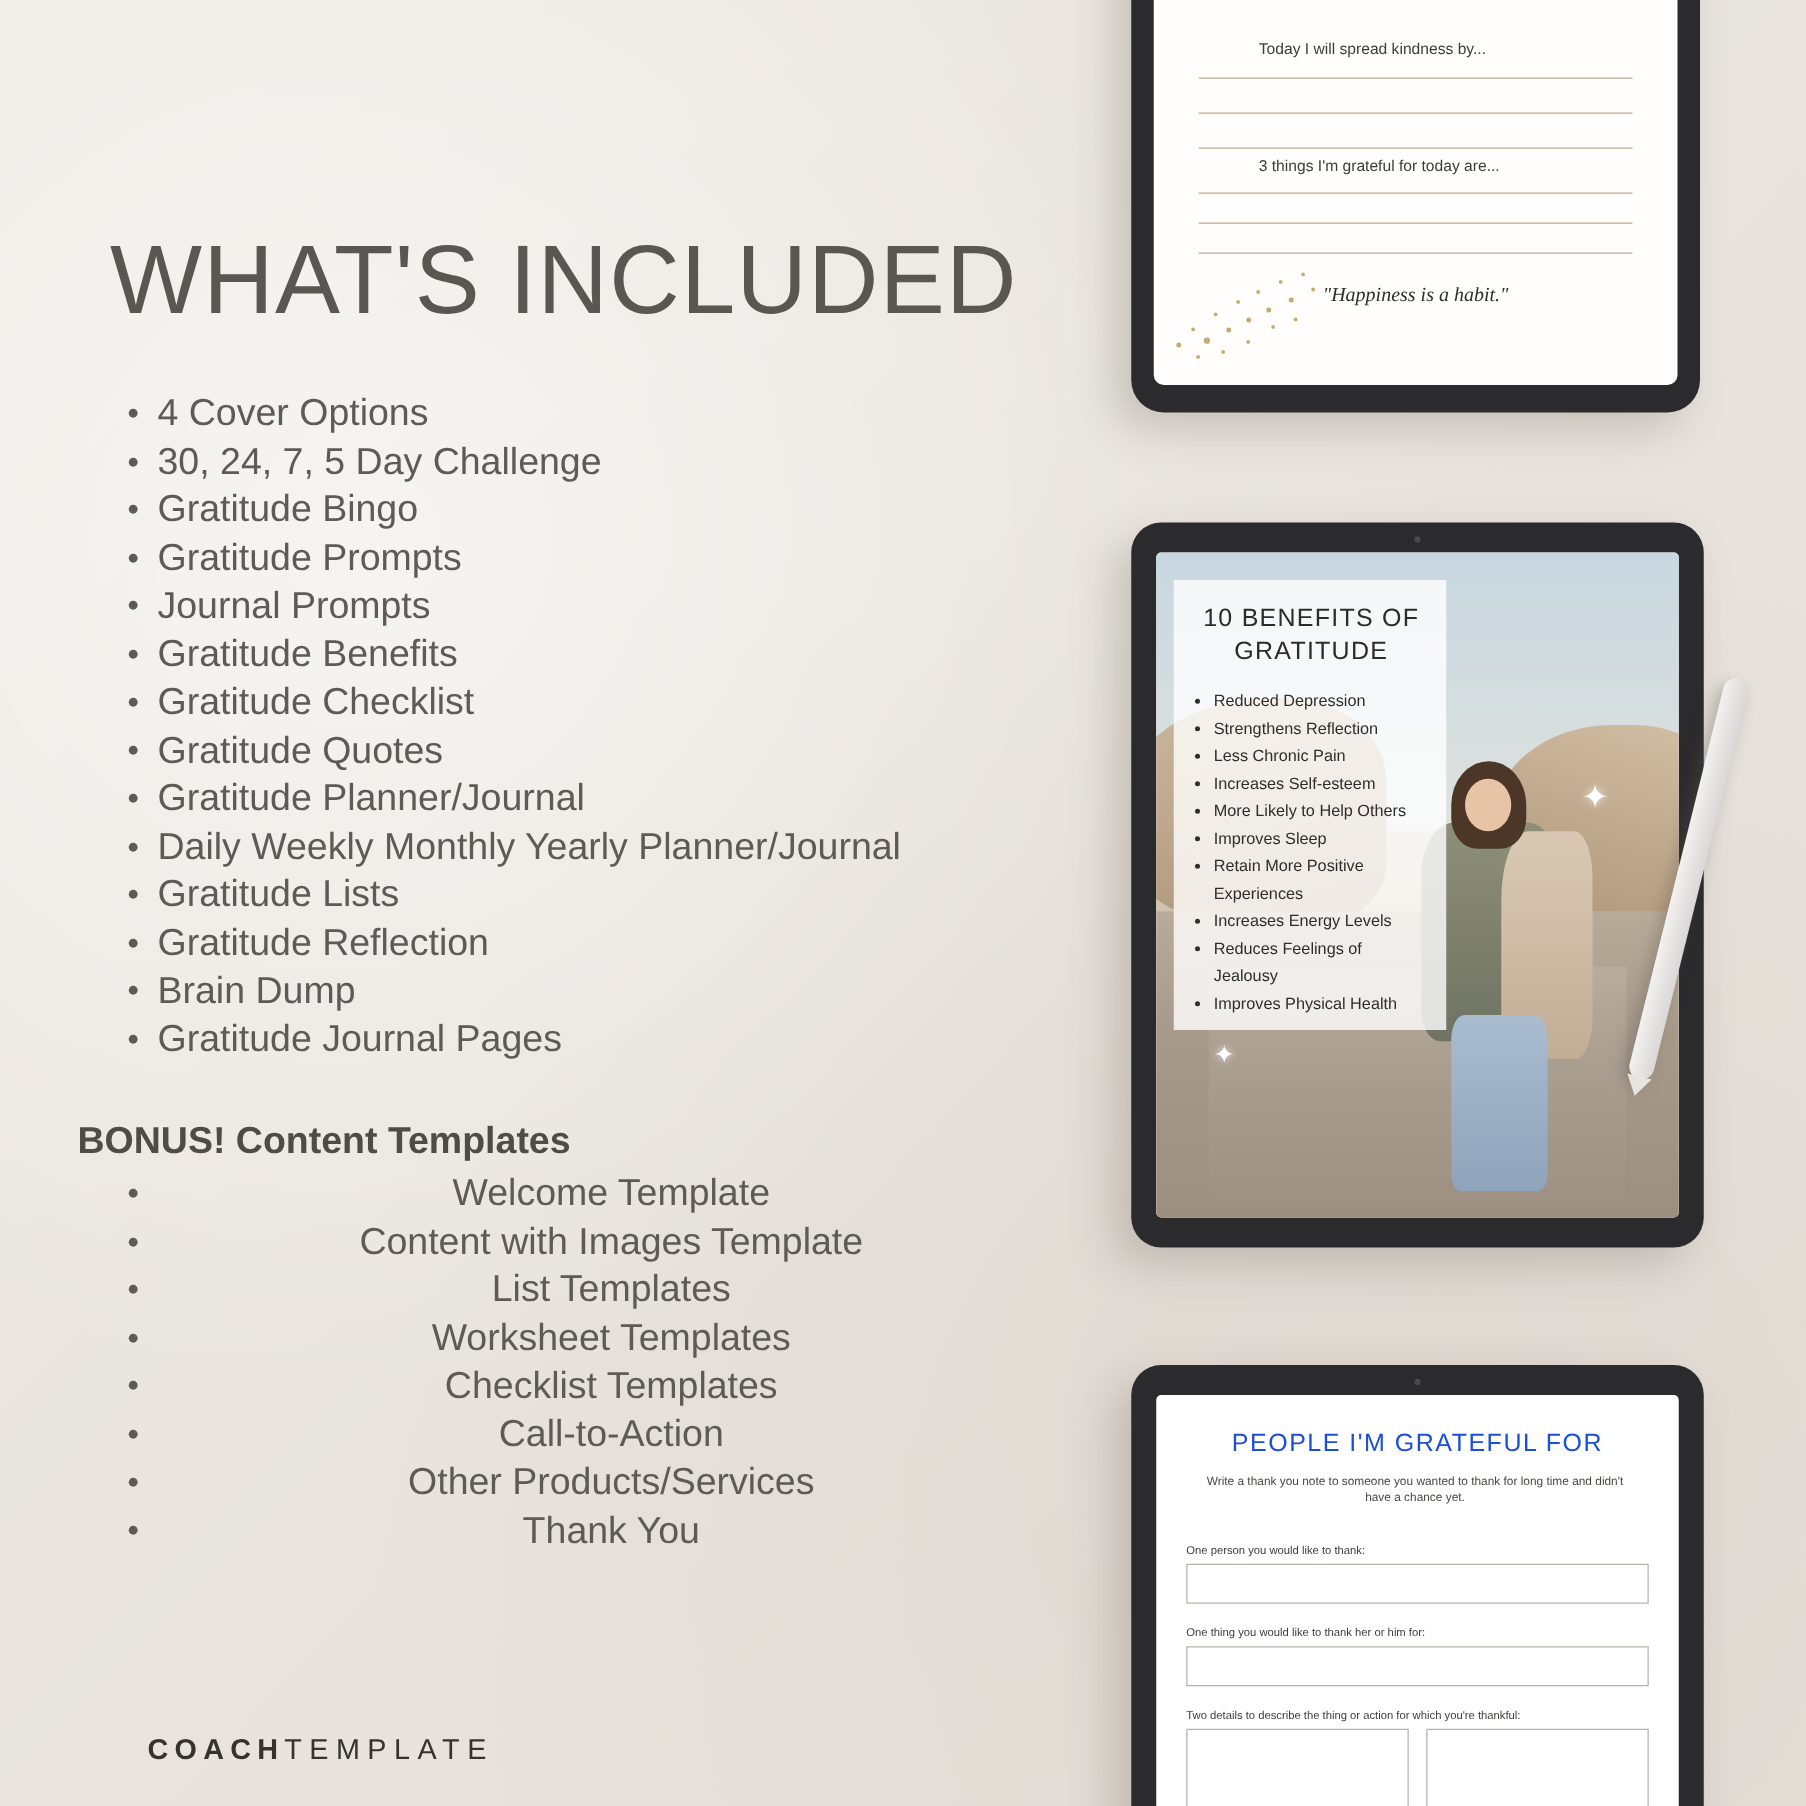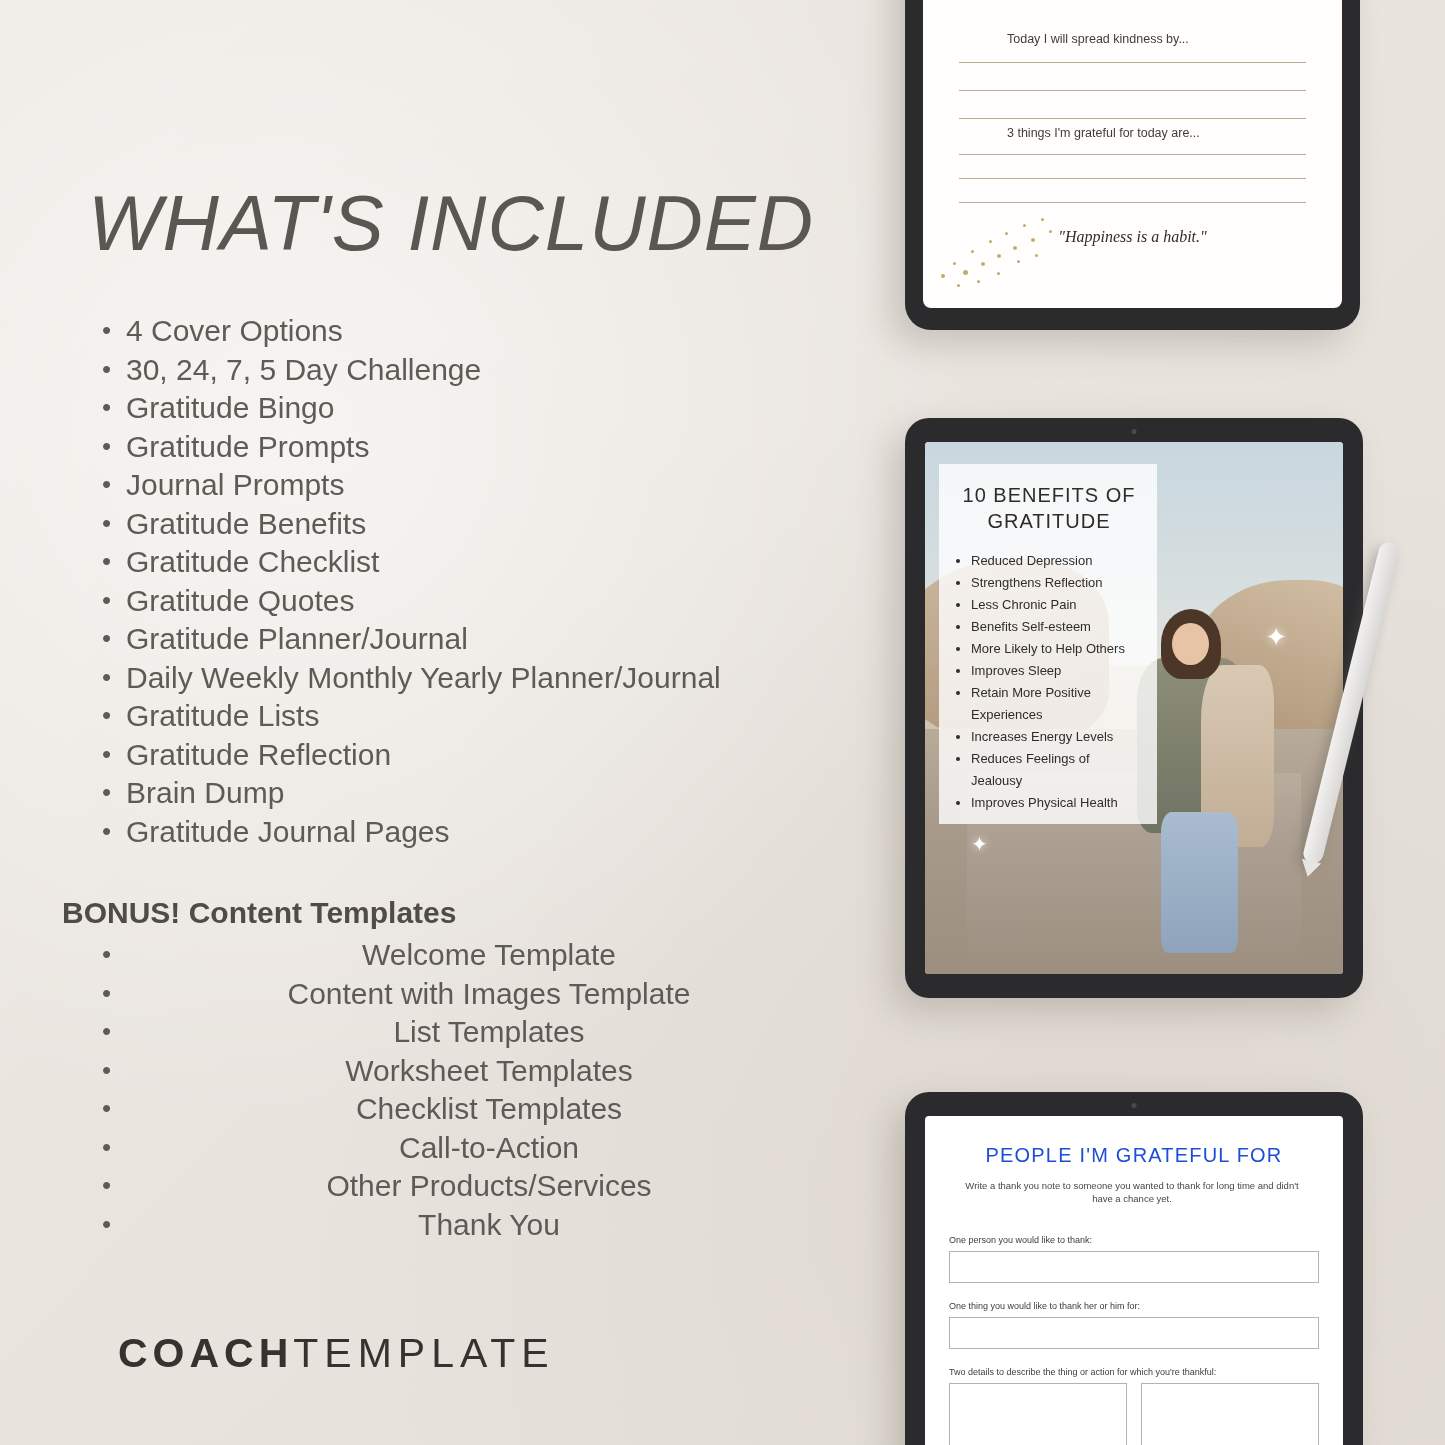--- a/index.html
+++ b/index.html
@@ -36,21 +36,20 @@
   }
   .headline {
     position: absolute;
     left: 88px;
     top: 178px;
     font-size: 78px;
     letter-spacing: 1px;
     color: #5a5753;
     font-weight: 400;
     font-family: "Liberation Sans", sans-serif;
-    font-style: italic;
   }
   .main-list {
     position: absolute;
     left: 92px;
     top: 312px;
     width: 760px;
     list-style: none;
     margin: 0;
     padding: 0;
   }
@@ -99,22 +98,22 @@
     content: "\2022";
     position: absolute;
     left: 10px;
     top: -1px;
     font-size: 26px;
     color: #5e5b57;
   }
   .brand {
     position: absolute;
     left: 118px;
-    top: 1330px;
-    font-size: 41px;
+    top: 1386px;
+    font-size: 23px;
     letter-spacing: 5px;
     color: #35322f;
     text-align: right;
   }
   .brand .b1 { font-weight: bold; }
   .brand .b2 { font-weight: 300; letter-spacing: 6px; }
 
   
   .tablet {
     position: absolute;
@@ -489,21 +488,21 @@
 
     <div class="benefits-card">
       <div class="benefits-title">
         <span>10 BENEFITS OF</span><br>
         <span>GRATITUDE</span>
       </div>
       <ul class="benefits-list">
         <li>Reduced Depression</li>
         <li>Strengthens Reflection</li>
         <li>Less Chronic Pain</li>
-        <li>Benefits Self-esteem</li>
+        <li>Increases Self-esteem</li>
         <li>More Likely to Help Others</li>
         <li>Improves Sleep</li>
         <li>Retain More Positive Experiences</li>
         <li>Increases Energy Levels</li>
         <li>Reduces Feelings of Jealousy</li>
         <li>Improves Physical Health</li>
       </ul>
     </div>
   </div>
   <div class="pencil"></div>

